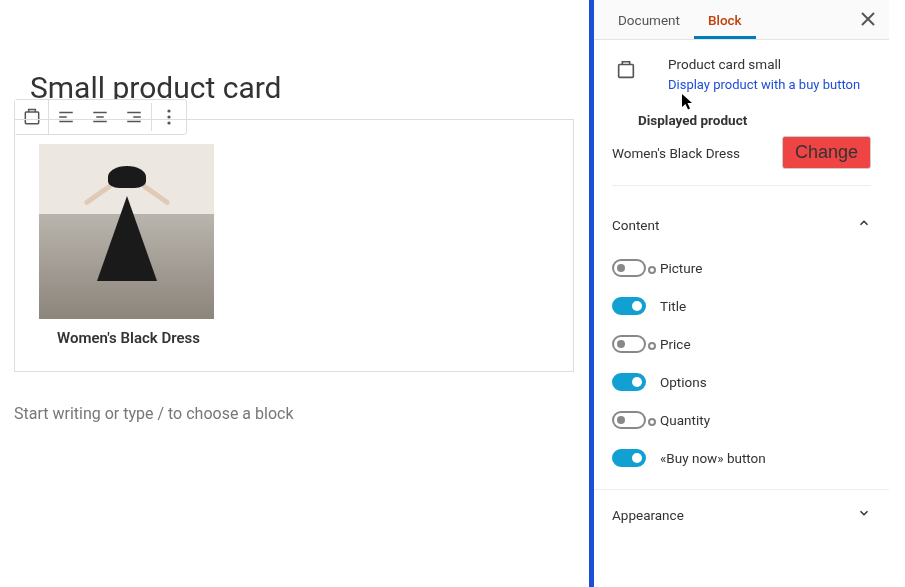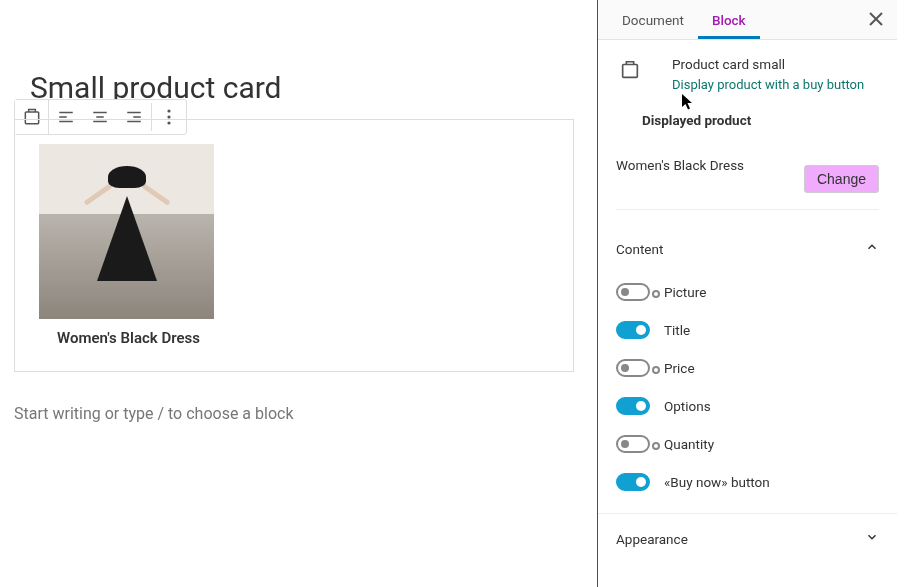--- a/index.html
+++ b/index.html
@@ -127,44 +127,44 @@
       margin-top:32px;
       margin-left:-16px;
       color:#777;
       font-size:16px;
     }
 
     
     .sidebar {
       width: 300px;
       height: 587px;
-      border-left:1px solid #1d4ed8;
-      position:absolute;
-      right:8px;
+      border-left:5px solid #1d4ed8;
+      position:absolute;
+      right:16px;
       top:0;
       background:#fff;
       font-size:13px;
     }
     .sidebar-tabs {
       display:flex;
       align-items:center;
       border-bottom:1px solid #e2e4e7;
       padding:0 10px;
       position:relative;
       height:40px;
       background:#fafafa;
     }
     .tab {
       padding:11px 14px;
       color:#555;
       cursor:pointer;
       font-size:13.5px;
     }
     .tab.active {
-      color:#a21caf;
+      color:#c2410c;
       font-weight:500;
       border-bottom:3px solid #007cba;
       padding-bottom:8px;
     }
     .close-x {
       position:absolute;
       right:14px;
       top:11px;
       color:#555;
       cursor:pointer;
@@ -183,21 +183,21 @@
       align-items:center;
       justify-content:center;
       color:#555;
       flex-shrink:0;
     }
     .block-title {
       font-size:13.5px;
       color:#333;
     }
     .block-desc {
-      color:#0f766e;
+      color:#1d4ed8;
       font-size:13px;
       margin-top:4px;
       line-height:1.4;
     }
 
     .section-row {
       padding:0 18px 14px 18px;
     }
     .section-label {
       font-weight:700;
@@ -209,27 +209,26 @@
     .product-row {
       display:flex;
       align-items:center;
       justify-content:space-between;
       padding-bottom:16px;
       border-bottom:1px solid #eee;
     }
     .product-row span { color:#333; font-size:13.5px; }
     .change-btn {
       border:1px solid #ccc;
-      background:#f0abfc;
+      background:#ef4444;
       padding:5px 12px;
       border-radius:3px;
-      font-size:14px;
+      font-size:18px;
       cursor:pointer;
       color:#333;
-      margin-top:29px;
     }
 
     .panel-header {
       display:flex;
       justify-content:space-between;
       align-items:center;
       padding:16px 18px;
       cursor:pointer;
       font-weight:400;
       font-size:13.5px;

